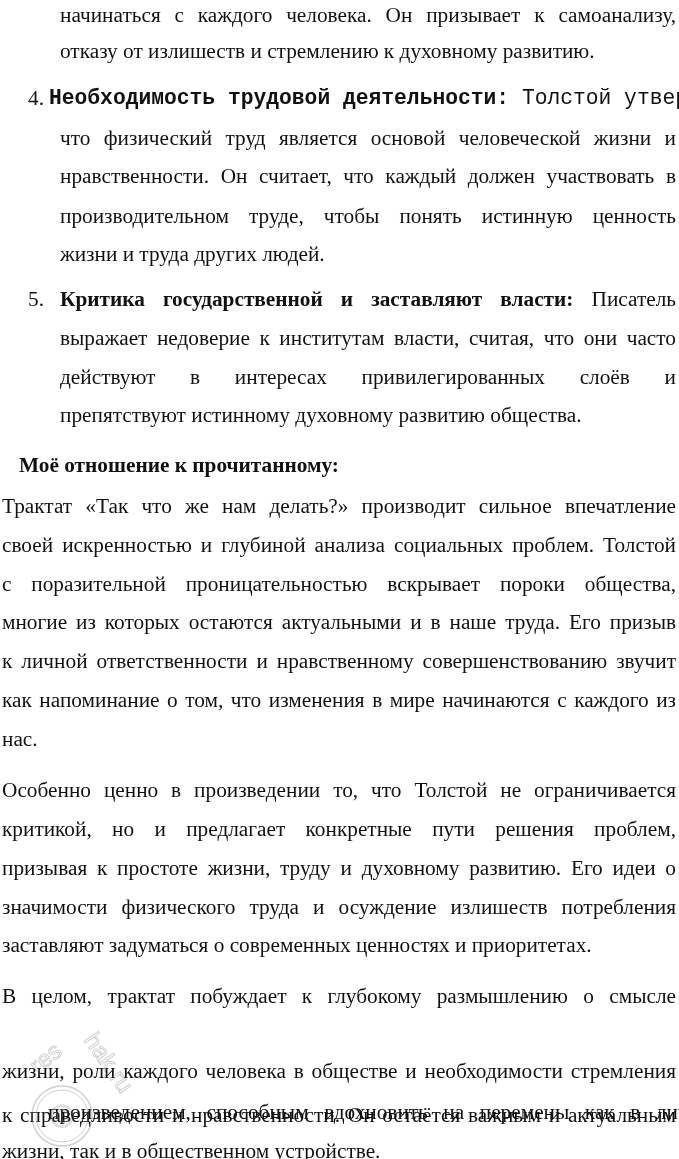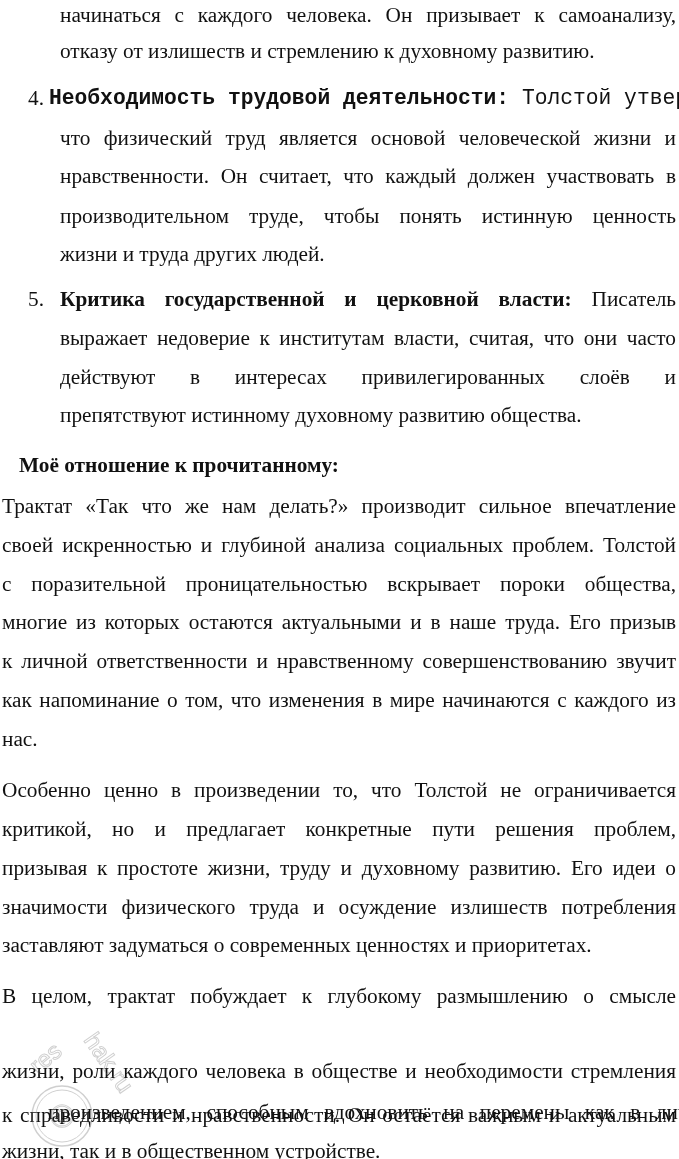--- a/index.html
+++ b/index.html
@@ -38,21 +38,21 @@
     </div>
     <div class="line just" style="left:60px; width:616px; top:125px;">что физический труд является основой человеческой жизни и</div>
     <div class="line just" style="left:60px; width:616px; top:163px;">нравственности. Он считает, что каждый должен участвовать в</div>
     <div class="line just" style="left:60px; width:616px; top:203px;">производительном труде, чтобы понять истинную ценность</div>
     <div class="line" style="left:60px; top:241px;">жизни и труда других людей.</div>
   </div>
 
   <div>
     <span class="line num" style="top:286px;">5.</span>
     <div class="line just" style="left:60px; width:616px; top:286px;">
-      <b>Критика государственной и церковной власти:</b>
+      <b>Критика государственной и заставляют власти:</b>
       <span>Писатель</span>
     </div>
     <div class="line just" style="left:60px; width:616px; top:325px;">выражает недоверие к институтам власти, считая, что они часто</div>
     <div class="line just" style="left:60px; width:616px; top:364px;">действуют в интересах привилегированных слоёв и</div>
     <div class="line" style="left:60px; top:402px;">препятствуют истинному духовному развитию общества.</div>
   </div>
 
   <div class="line" style="left:19px; top:452px; font-weight:bold;">Моё отношение к прочитанному:</div>
 
   <div>

